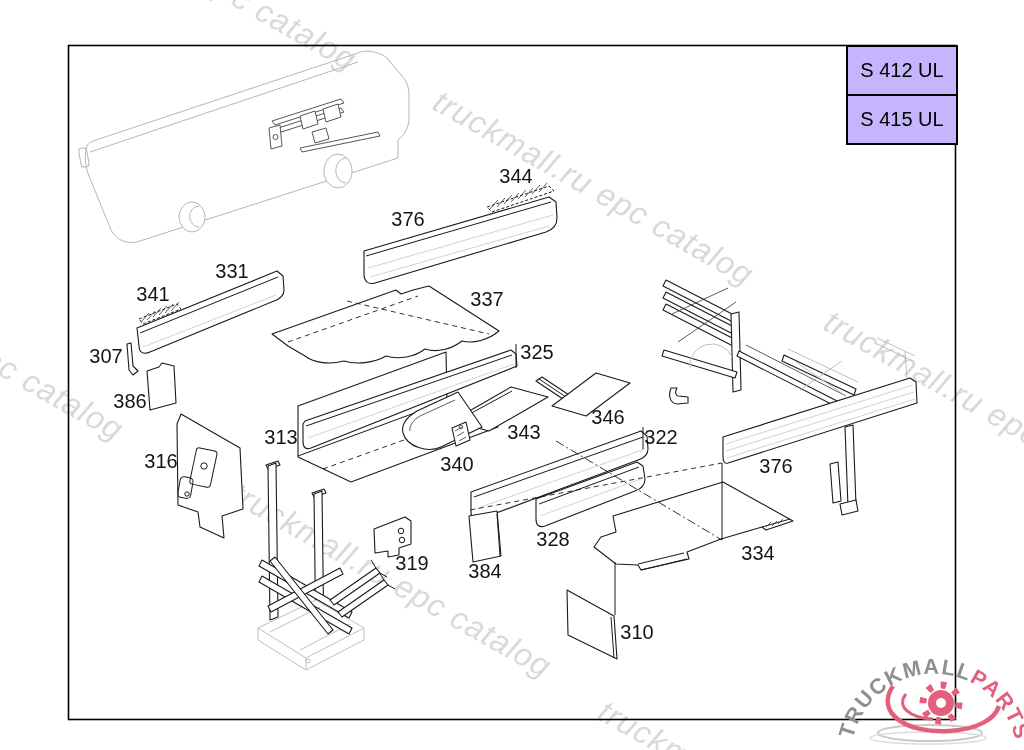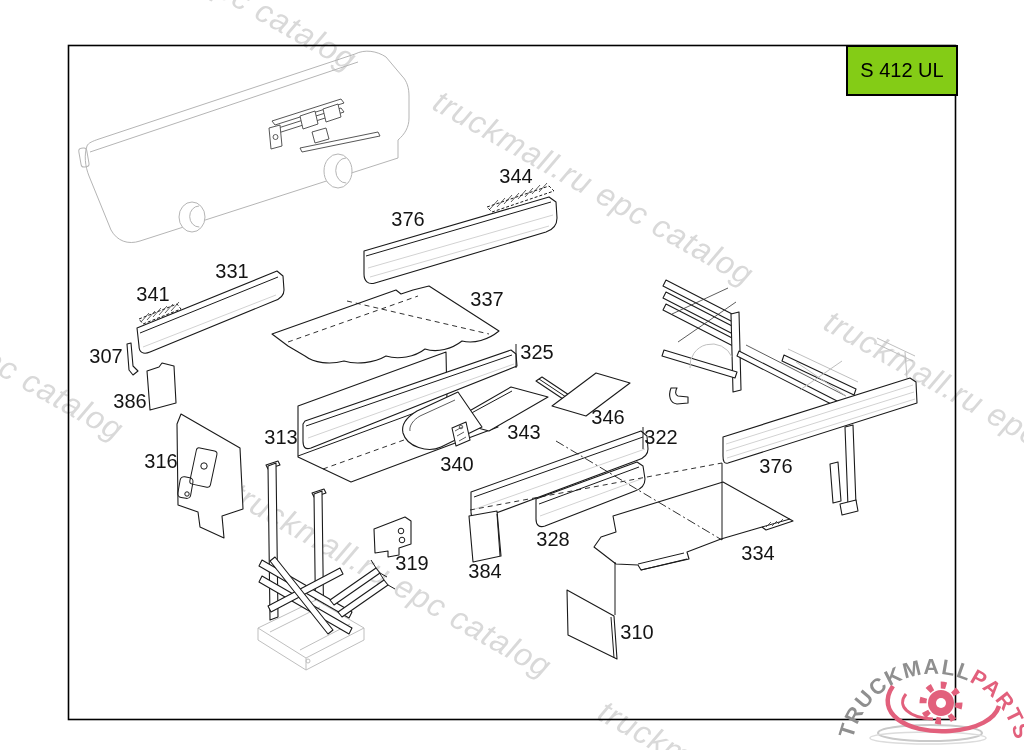--- a/index.html
+++ b/index.html
@@ -1,21 +1,21 @@
 <!DOCTYPE html>
 <html><head>
 <meta charset="utf-8">
 <style>
   html,body{margin:0;padding:0;background:#fff;}
   .stage{position:relative;width:1024px;height:750px;background:#fff;overflow:hidden;
          font-family:"Liberation Sans",sans-serif;}
   .wm{position:absolute;white-space:nowrap;font-style:italic;font-size:32px;letter-spacing:1px;
       color:#d9d9d9;transform:rotate(29.5deg);transform-origin:0 0;z-index:1;pointer-events:none;}
   svg.art{position:absolute;left:0;top:0;z-index:2;}
-  .legend{position:absolute;left:846px;top:45px;width:108px;z-index:3;border:2px solid #000;background:#84cc16;}
+  .legend{position:absolute;left:846px;top:45px;width:108px;z-index:3;border:2px solid #000;background:#c4b5fd;}
   .legend-cell{height:47px;line-height:47px;text-align:center;font-size:20px;color:#000;border-top:2px solid #000;}
   .legend-cell:first-child{border-top:none;}
   
   .k{stroke:#1a1a1a;stroke-width:1.1;fill:#fff;stroke-linejoin:round;}
   .kl{stroke:#1a1a1a;stroke-width:1;fill:none;stroke-linejoin:round;}
   .thin{stroke:#333;stroke-width:.8;fill:none;}
   .thinf{stroke:#444;stroke-width:.9;fill:#fff;}
   .gray{stroke:#bfbfbf;stroke-width:1;fill:none;}
   .grayf{stroke:#bfbfbf;stroke-width:1;fill:#fff;}
   .lite{stroke:#d2d2d2;stroke-width:1;fill:none;}
@@ -262,15 +262,16 @@
       <text font-size="21.5" letter-spacing="1.5" font-family="Liberation Sans, sans-serif" font-weight="bold">
         <textPath href="#logoArc" startOffset="2%">
           <tspan fill="#8f8f8f">TRUCKMALL</tspan><tspan fill="#e2607c">PARTS</tspan>
         </textPath>
       </text>
     </g>
   </svg>
 
   <div class="legend">
     <div class="legend-cell">S 412 UL</div>
+    <div class="legend-cell">S 415 UL</div>
   </div>
 
 </div>
 
 </body></html>

